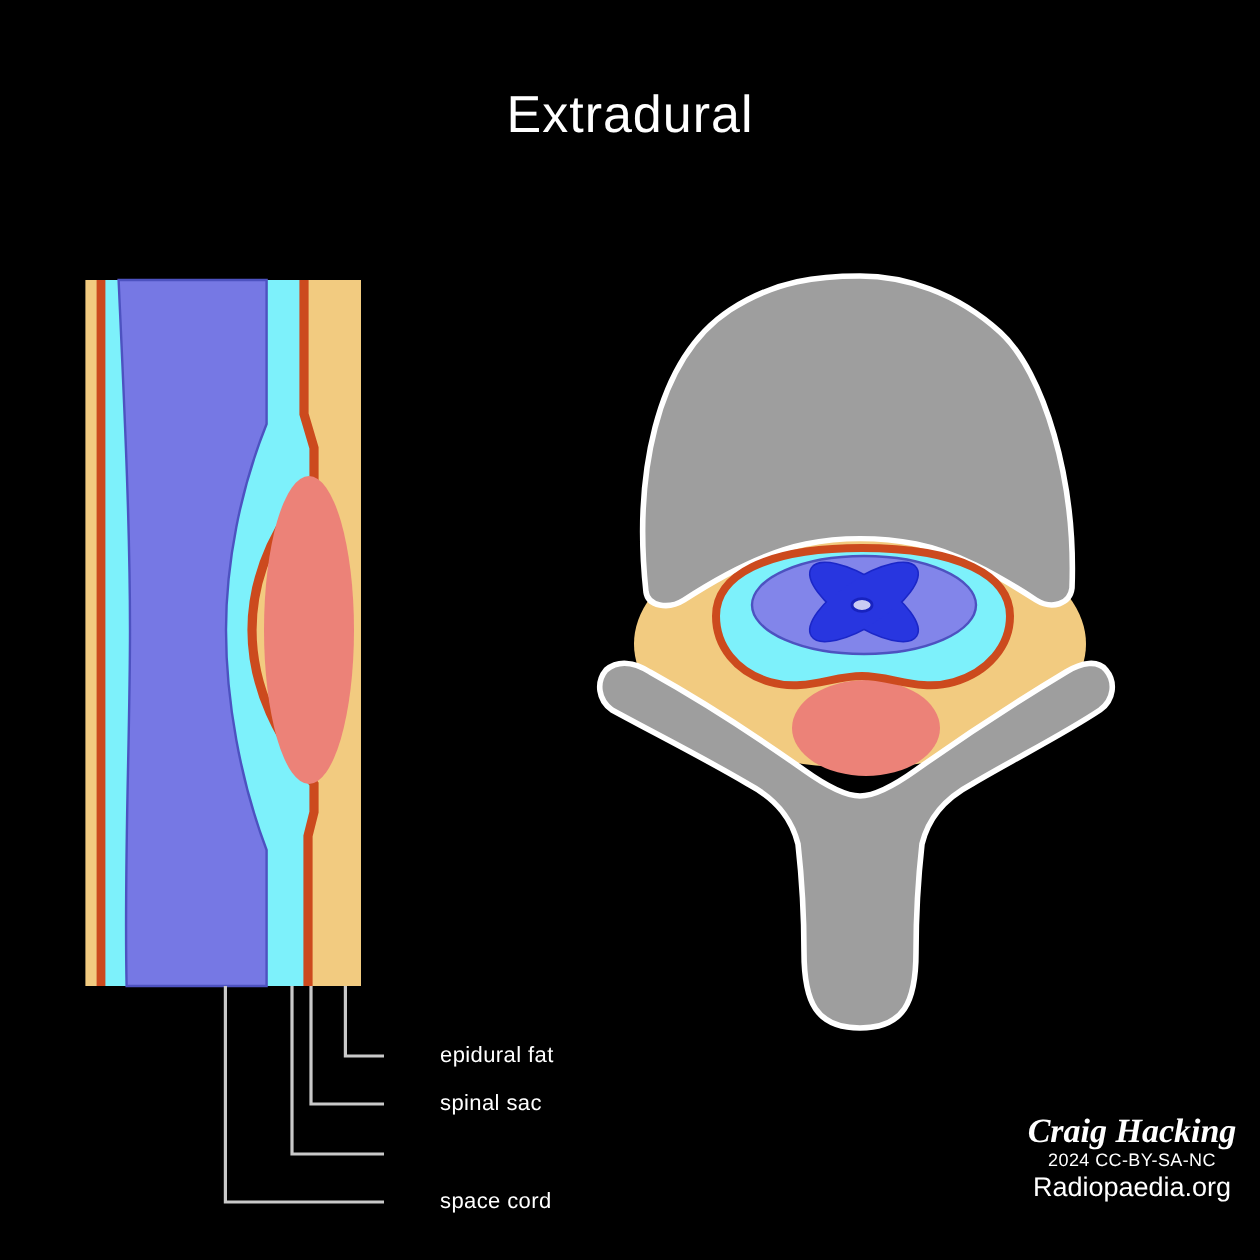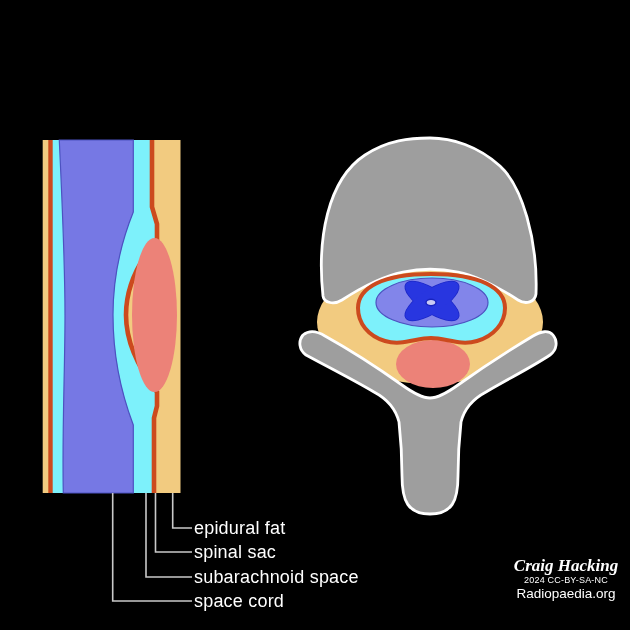--- a/index.html
+++ b/index.html
@@ -1,37 +1,38 @@
 <!DOCTYPE html>
 <html><head>
 <meta charset="utf-8">
 <style>
   html,body{margin:0;padding:0;background:#000;}
   #canvas{position:relative;width:630px;height:630px;background:#000;overflow:hidden;
           font-family:"Liberation Sans", sans-serif;}
   #figures{position:absolute;left:0;top:0;width:630px;height:630px;}
   .title{position:absolute;left:0;right:0;top:42px;text-align:center;
          color:#fff;font-size:26px;letter-spacing:0.5px;}
-  .label{position:absolute;left:194px;height:22px;line-height:22px;
-         color:#fff;font-size:18px;letter-spacing:0.2px;white-space:nowrap;}
+  .label{position:absolute;left:220px;height:22px;line-height:22px;
+         color:#fff;font-size:11px;letter-spacing:0.2px;white-space:nowrap;}
   #label-epidural-fat{top:517px;}
   #label-dural-sac{top:541px;}
   #label-subarachnoid{top:566px;}
   #label-spinal-cord{top:590px;}
   .signature{position:absolute;left:480px;width:172px;top:556px;text-align:center;color:#fff;}
   .sig-author{font-family:"Liberation Serif", serif;font-style:italic;font-weight:bold;
               font-size:17px;line-height:19px;}
   .sig-license{font-size:9px;line-height:11px;letter-spacing:0.2px;}
   .sig-site{font-size:13.5px;line-height:16px;}
 </style>
 </head>
 <body>
 
 <div id="canvas">
 
+  <div class="title">Extradural</div>
 
   <svg id="figures" viewBox="0 0 630 630">
 
     <g>
 
       <rect x="42.7" y="140" width="137.8" height="353" fill="#f2cb80"></rect>
 
       <path d="M50.5,140 L152,140 L152,207 L157,224 L157,240
                C140,260 126,285 126,315
                C126,345 140,370 157,392
@@ -113,21 +114,20 @@
     <g fill="none" stroke-width="1.6" stroke="#c9c9c9">
       <polyline points="172.7,493 172.7,528 192,528"></polyline>
       <polyline points="155.5,493 155.5,552 192,552"></polyline>
       <polyline points="146,493 146,577 192,577"></polyline>
       <polyline points="112.7,493 112.7,601 192,601"></polyline>
     </g>
   </svg>
 
   <div class="label" id="label-epidural-fat">epidural fat</div>
   <div class="label" id="label-dural-sac">spinal sac</div>
-  <div class="label" id="label-subarachnoid">subarachnoid space</div>
   <div class="label" id="label-spinal-cord">space cord</div>
 
   <div class="signature">
     <div class="sig-author">Craig Hacking</div>
     <div class="sig-license">2024 CC-BY-SA-NC</div>
     <div class="sig-site">Radiopaedia.org</div>
   </div>
 
 </div>
 

